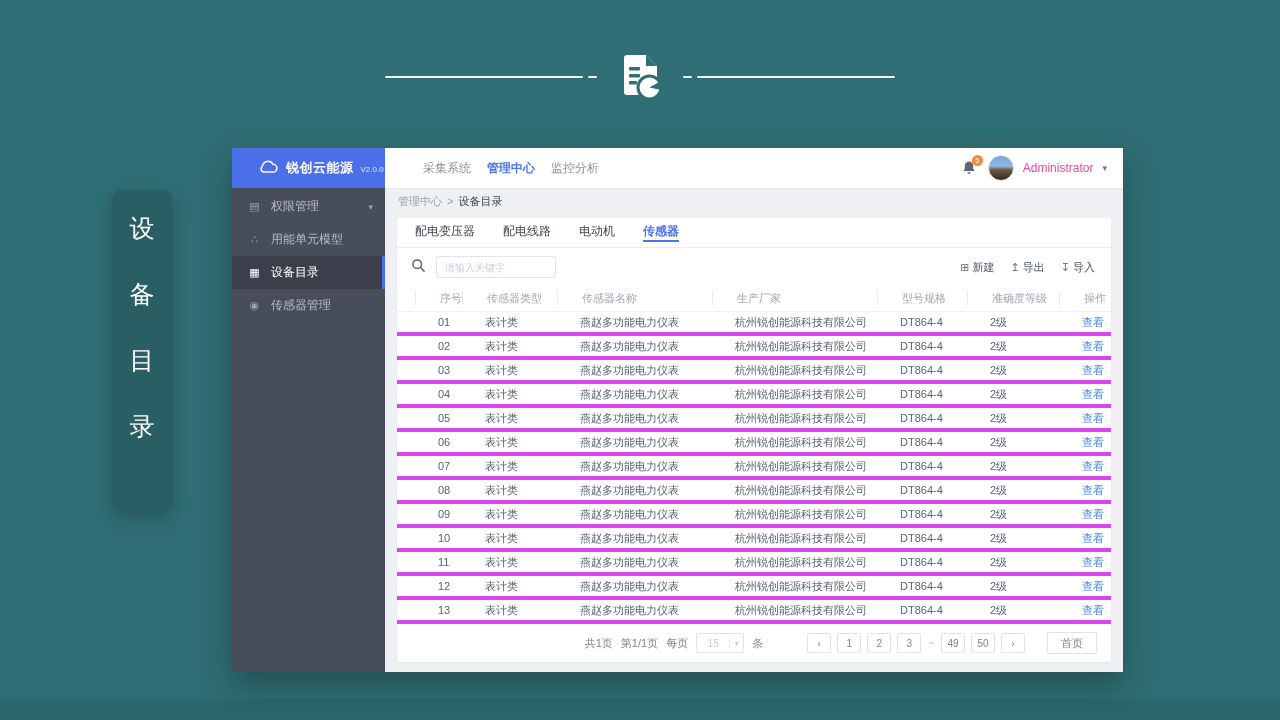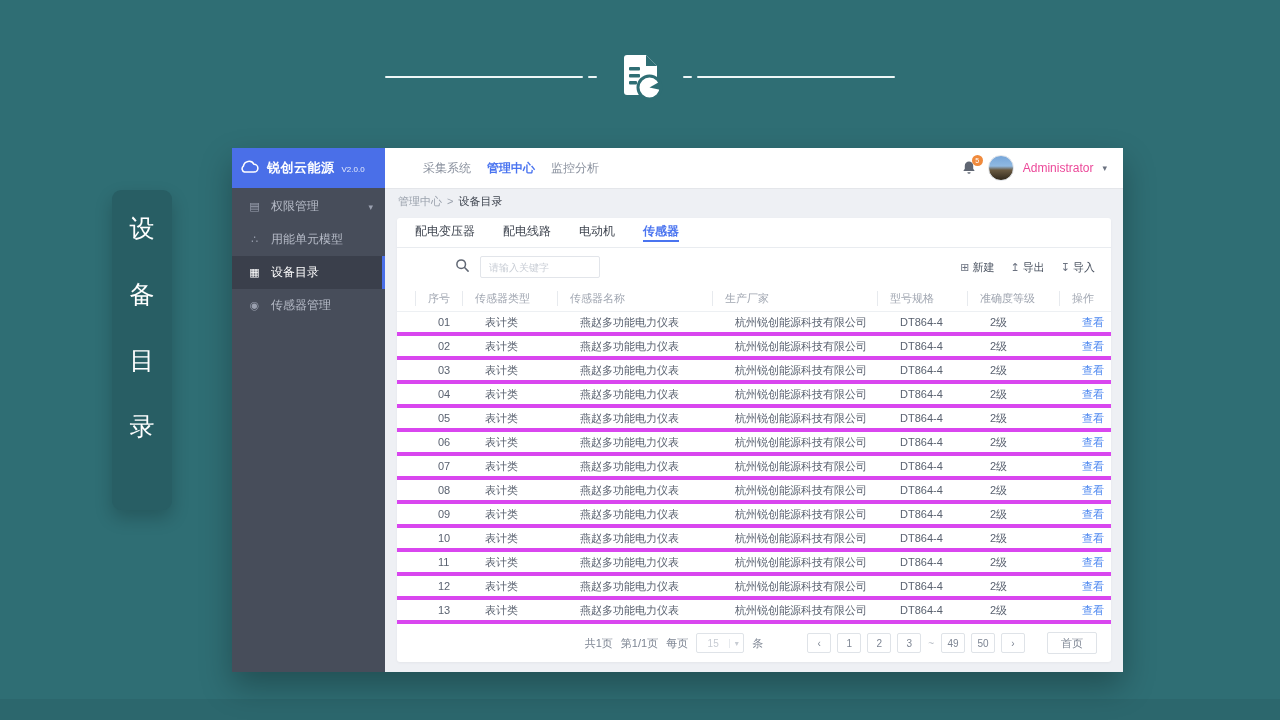--- a/index.html
+++ b/index.html
@@ -22,21 +22,21 @@
                background:#285E64; border-radius:9px; box-shadow:0 8px 18px rgba(0,0,0,.20);
                display:flex; flex-direction:column; align-items:center; padding-top:26px; gap:41px; }
   .side-char { color:#fff; font-size:25px; line-height:1; }
 
   
   .window { position:absolute; left:232px; top:148px; width:891px; height:524px;
             display:flex; background:#eef0f4; box-shadow:0 14px 30px rgba(0,0,0,.28); overflow:hidden; }
 
   
   .sidebar { width:153px; flex:none; background:#474D5A; display:flex; flex-direction:column; }
-  .logo { height:40px; flex:none; background:#4A6FE8; display:flex; align-items:center; padding-left:6px; gap:7px; }
+  .logo { height:40px; flex:none; background:#4A6FE8; display:flex; align-items:center; padding-left:25px; gap:7px; }
   .logo-name { color:#fff; font-size:13px; font-weight:bold; letter-spacing:.5px; }
   .logo-ver { color:rgba(255,255,255,.85); font-size:8px; margin-top:3px; }
   .menu { margin-top:2px; display:flex; flex-direction:column; }
   .menu-item { height:33px; display:flex; align-items:center; padding-left:15px; gap:9px; cursor:pointer; }
   .mi-icon { width:15px; font-size:11px; color:#9aa0af; text-align:center; flex:none; }
   .mi-label { font-size:12px; color:#b7bcc8; flex:1; }
   .mi-chev { font-size:9px; color:#9aa0af; margin-right:12px; }
   .menu-item.active { background:#3A3F4B; border-right:3px solid #4A6FE8; }
   .menu-item.active .mi-label, .menu-item.active .mi-icon { color:#ffffff; }
 
@@ -62,34 +62,34 @@
 
   
   .card { flex:none; height:444px; margin:4px 12px 10px 12px; background:#ffffff; border-radius:3px;
           display:flex; flex-direction:column; box-shadow:0 1px 3px rgba(30,40,60,.05); }
   .tabs { height:30px; flex:none; display:flex; align-items:center; gap:28px; padding-left:18px;
           border-bottom:1px solid #e9ecf0; }
   .tab { display:flex; align-items:center; font-size:12px; color:#3f4550; cursor:pointer;
          border-bottom:2px solid transparent; }
   .tab.active { color:#4A74F0; border-bottom-color:#4A74F0; font-weight:bold; }
 
-  .toolbar { height:38px; flex:none; display:flex; align-items:center; padding:0 16px 0 14px;margin-left:44px; }
+  .toolbar { height:38px; flex:none; display:flex; align-items:center; padding:0 16px 0 14px; }
   .search { display:flex; align-items:center; gap:10px; }
   .search-input { width:120px; height:22px; border:1px solid #e2e5ea; border-radius:2px;
                   font-size:10px; padding:0 8px; color:#4b5361; outline:none;
                   font-family:"Liberation Sans","DejaVu Sans",sans-serif; }
   .search-input::placeholder { color:#c9ced6; }
   .actions { margin-left:auto; display:flex; gap:16px; }
   .action { display:flex; align-items:center; gap:3px; font-size:11px; color:#4b5361; cursor:pointer; }
   .action .a-icon { font-size:11px; color:#6b7280; }
 
   .thead, .tr { display:grid; grid-template-columns:47px 95px 155px 165px 90px 92px 1fr;
                 align-items:center; padding-left:18px; }
   .thead { height:26px; flex:none; border-bottom:1px solid #edf0f3; }
-  .th { font-size:11px; color:#a0a6b1; border-left:1px solid #e7eaee; padding-left:12px; }
+  .th { font-size:11px; color:#a0a6b1; border-left:1px solid #e7eaee; padding-left:24px; }
   .tr { height:24px; border-bottom:4px solid #d946ef;padding-left:32px; }
   .td { font-size:11px; color:#5a6270; padding-left:9px; white-space:nowrap; overflow:hidden; }
   .ops { display:flex; gap:8px; }
   .op { font-size:11px; cursor:pointer; text-decoration:none; }
   .op-view { color:#4A86F0; } .op-del { color:#F05B5B; }
 
   .pagination { flex:1; display:flex; align-items:center; justify-content:flex-end;
                 padding-right:14px; font-size:11px; color:#7d8593; }
   .pg-txt { margin-right:8px; }
   .per-select { width:48px; height:20px; border:1px solid #dfe3e8; border-radius:2px;

